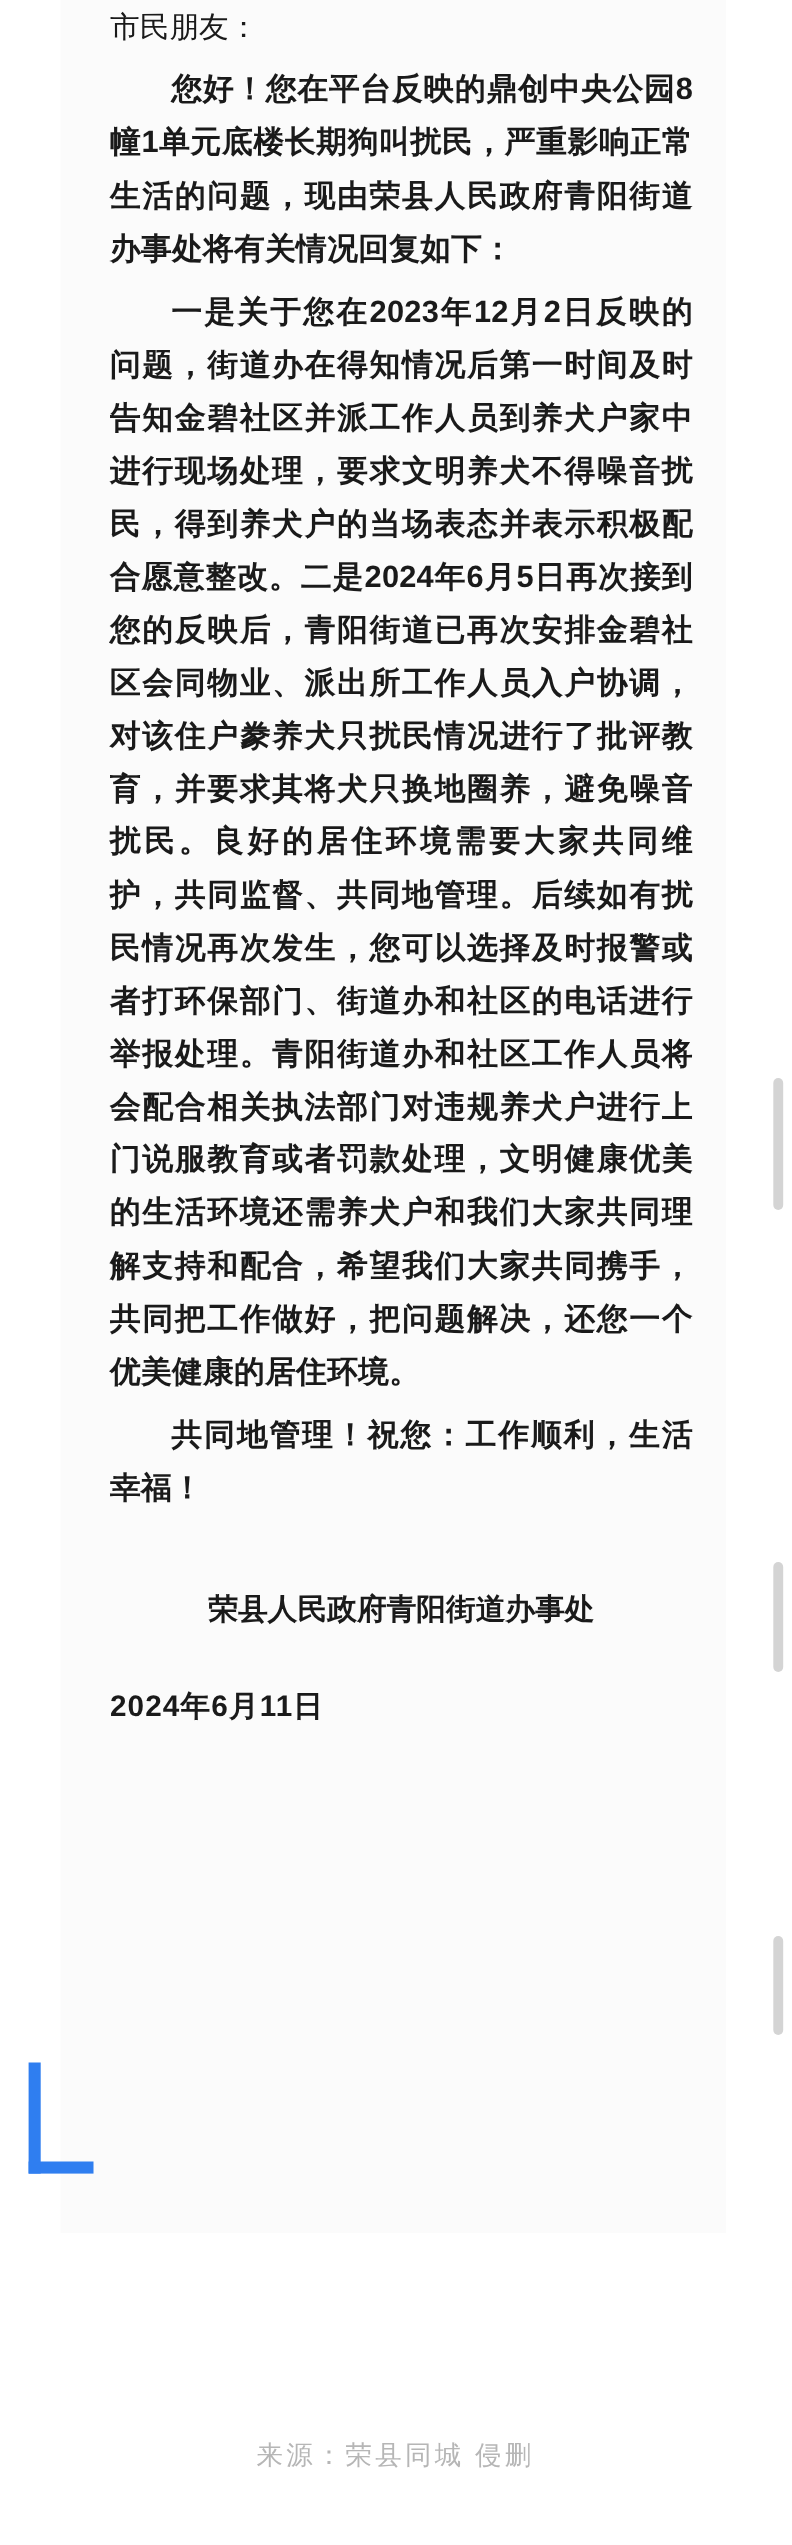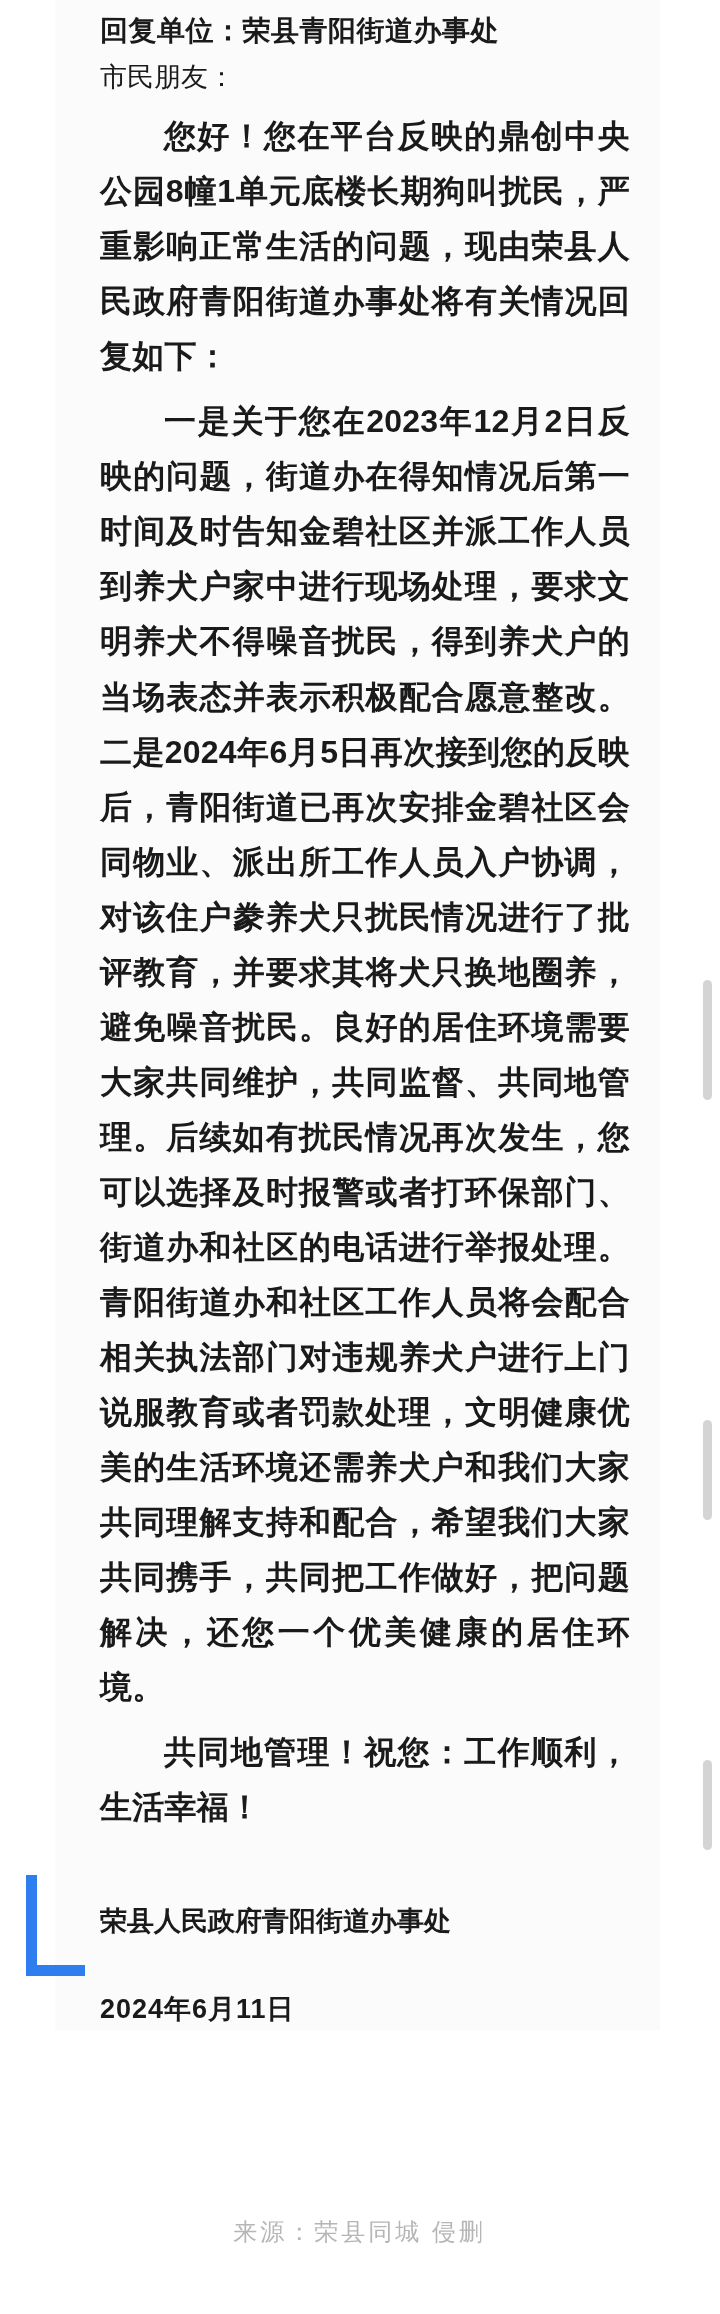--- a/index.html
+++ b/index.html
@@ -77,36 +77,36 @@
     margin: 0;
   }
   .salutation {
     font-size: 27px;
     font-weight: 400;
     color: #1a1a1a;
     line-height: 1.6;
     margin: 4px 0 0 0;
   }
   .para {
-    font-size: 32px;
+    font-size: 28px;
     font-weight: 700;
     color: #1a1a1a;
     line-height: 1.72;
     text-align: justify;
     text-align-last: left;
     text-indent: 2em;
     margin: 10px 0 0 0;
     letter-spacing: 0.2px;
   }
   .signature {
     font-size: 27px;
     font-weight: 700;
     color: #1a1a1a;
     line-height: 1.7;
-    text-align: left;
+    text-align: center;
     margin: 64px 0 0 0;
   }
   .sig-date {
     font-size: 27px;
     font-weight: 700;
     color: #1a1a1a;
     line-height: 1.7;
     text-align: left;
     margin: 42px 0 30px 0;
     letter-spacing: 1px;
@@ -145,21 +145,20 @@
 </style>
 </head>
 <body>
 
 <div id="page">
 
   <div id="left-strip"></div>
   <div id="right-strip"></div>
 
   <div id="content-panel">
-    <p class="doc-title">回复单位：荣县青阳街道办事处</p>
     <p class="salutation">市民朋友：</p>
     <p class="para">您好！您在平台反映的鼎创中央公园8幢1单元底楼长期狗叫扰民，严重影响正常生活的问题，现由荣县人民政府青阳街道办事处将有关情况回复如下：</p>
     <p class="para">一是关于您在2023年12月2日反映的问题，街道办在得知情况后第一时间及时告知金碧社区并派工作人员到养犬户家中进行现场处理，要求文明养犬不得噪音扰民，得到养犬户的当场表态并表示积极配合愿意整改。二是2024年6月5日再次接到您的反映后，青阳街道已再次安排金碧社区会同物业、派出所工作人员入户协调，对该住户豢养犬只扰民情况进行了批评教育，并要求其将犬只换地圈养，避免噪音扰民。良好的居住环境需要大家共同维护，共同监督、共同地管理。后续如有扰民情况再次发生，您可以选择及时报警或者打环保部门、街道办和社区的电话进行举报处理。青阳街道办和社区工作人员将会配合相关执法部门对违规养犬户进行上门说服教育或者罚款处理，文明健康优美的生活环境还需养犬户和我们大家共同理解支持和配合，希望我们大家共同携手，共同把工作做好，把问题解决，还您一个优美健康的居住环境。</p>
     <p class="para">共同地管理！祝您：工作顺利，生活幸福！</p>
     <p class="signature">荣县人民政府青阳街道办事处</p>
     <p class="sig-date">2024年6月11日</p>
   </div>
 
   <div class="scroll-thumb" id="thumb-a"></div>
   <div class="scroll-thumb" id="thumb-b"></div>

